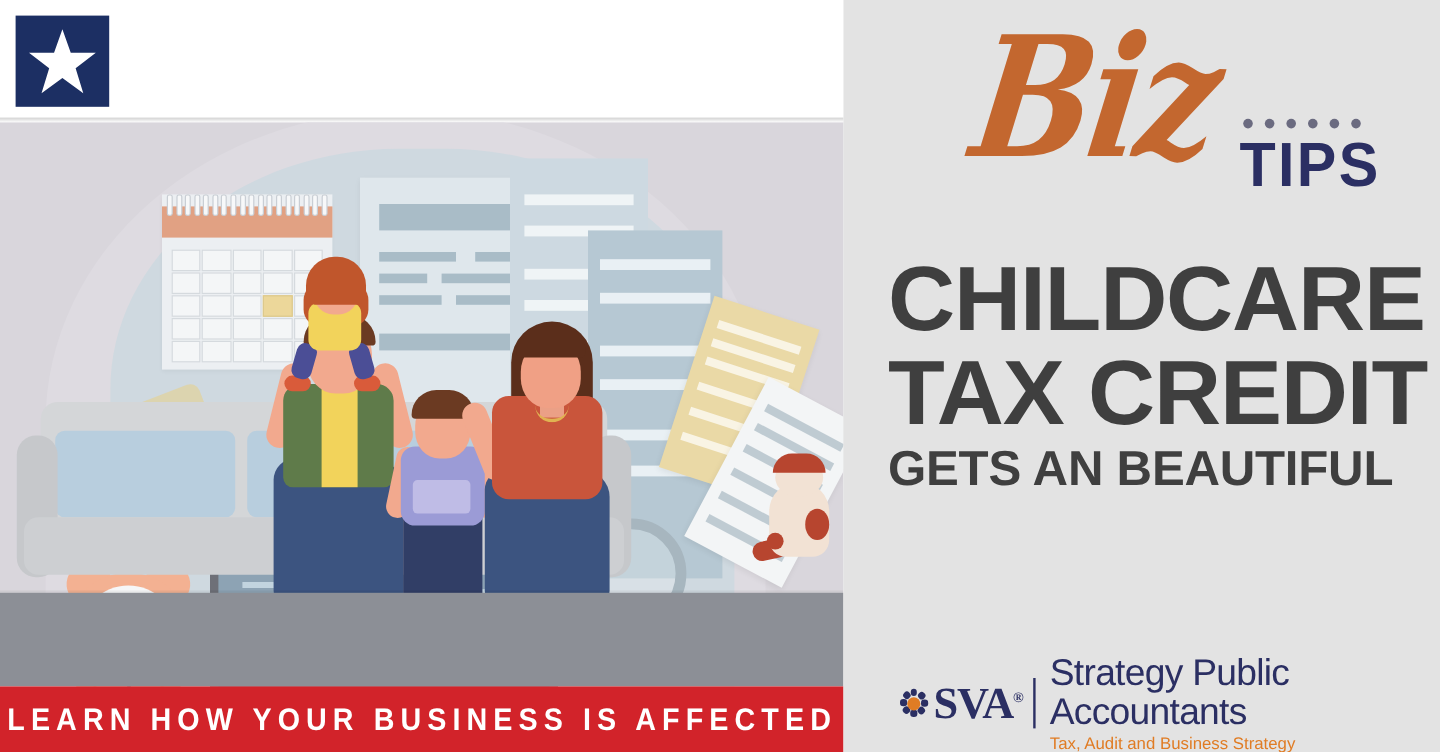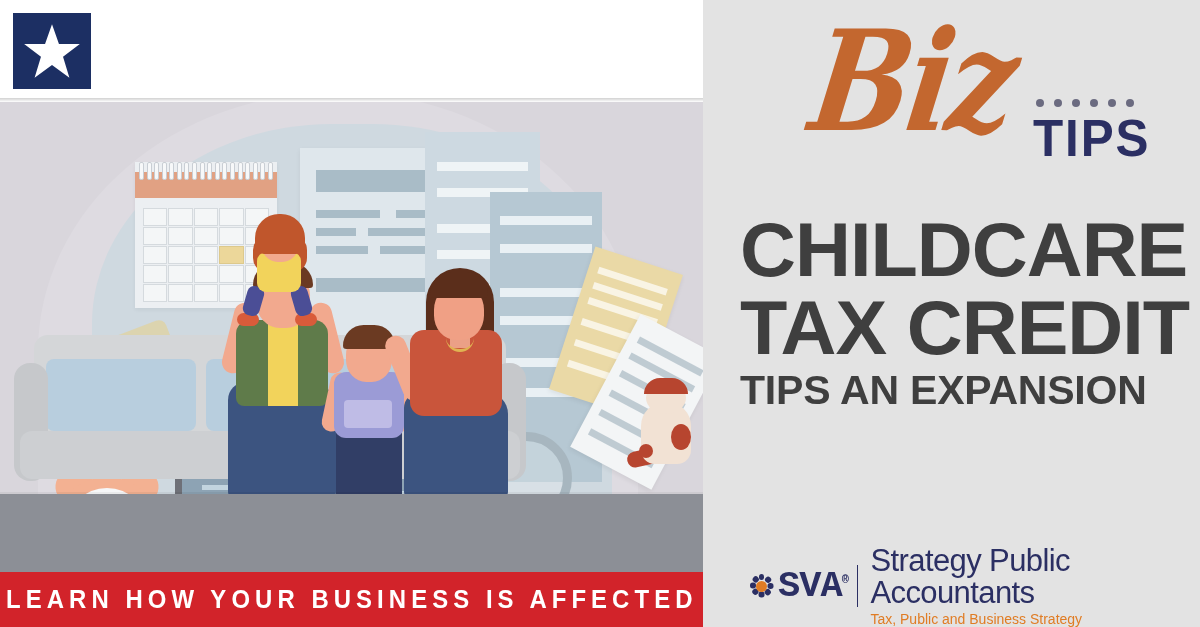--- a/index.html
+++ b/index.html
@@ -300,21 +300,21 @@
   .hl-2 { font-size:76px; letter-spacing:-1px; margin-top:2px; transform:scaleX(1.02); transform-origin:left center; }
   .hl-3 { font-size:76px; letter-spacing:-1px; margin-top:2px; transform:scaleX(1.02); transform-origin:left center; }
   .hl-4 { font-size:41px; letter-spacing:-0.2px; margin-top:4px; transform:scaleX(1.0); transform-origin:left center; }
 
   
   .sva { position:absolute; left:45px; top:562px; width:420px; height:48px; display:flex; align-items:center; }
   .sva-mark { position:relative; width:27px; height:27px; flex:0 0 auto; }
   .sva-mark .petal { position:absolute; left:50%; top:50%; width:5.5px; height:5.5px; margin:-2.75px; background:#2b2f63; border-radius:50%; }
   .sva-mark .core { position:absolute; left:50%; top:50%; width:11px; height:11px; margin:-5.5px; background:#e07c24; border-radius:50%; }
   .sva-word {
-    font-family:Liberation Mono, monospace; font-weight:bold; font-size:37px;
+    font-family:Liberation Serif, serif; font-weight:bold; font-size:37px;
     color:#2b2f63; letter-spacing:-1px; margin-left:3px; line-height:1;
     position:relative;
   }
   .sva-reg { font-size:12px; vertical-align:super; font-weight:bold; }
   .sva-div { width:2px; height:42px; background:#2b2f63; margin:0 12px 0 9px; }
   .sva-right { display:flex; flex-direction:column; justify-content:center; }
   .sva-cpa {
     font-family:"Liberation Sans", sans-serif; font-size:31px; color:#2b2f63;
     letter-spacing:-0.6px; line-height:1.05;
   }
@@ -591,37 +591,37 @@
           <i></i>
           <i></i>
           <i></i>
       </div>
       <div class="tips-word">TIPS</div>
     </div>
 
     <div class="headline">
       <div class="hl-2">CHILDCARE</div>
       <div class="hl-3">TAX CREDIT</div>
-      <div class="hl-4">TIPS AN EXPANSION</div>
+      <div class="hl-4">GETS AN BEAUTIFUL</div>
     </div>
 
     <div class="sva">
       <div class="sva-mark">
         <i class="petal" style="transform:rotate(0deg) translateY(-9px)"></i>
         <i class="petal" style="transform:rotate(45deg) translateY(-9px)"></i>
         <i class="petal" style="transform:rotate(90deg) translateY(-9px)"></i>
         <i class="petal" style="transform:rotate(135deg) translateY(-9px)"></i>
         <i class="petal" style="transform:rotate(180deg) translateY(-9px)"></i>
         <i class="petal" style="transform:rotate(225deg) translateY(-9px)"></i>
         <i class="petal" style="transform:rotate(270deg) translateY(-9px)"></i>
         <i class="petal" style="transform:rotate(315deg) translateY(-9px)"></i>
         <i class="core"></i>
       </div>
       <div class="sva-word"><span>SVA</span><span class="sva-reg">®</span></div>
       <div class="sva-div"></div>
       <div class="sva-right">
         <div class="sva-cpa">Strategy Public Accountants</div>
-        <div class="sva-tag">Tax, Public and Business Strategy</div>
+        <div class="sva-tag">Tax, Audit and Business Strategy</div>
       </div>
     </div>
 
   </div>
 </div>
 
 </body></html>

